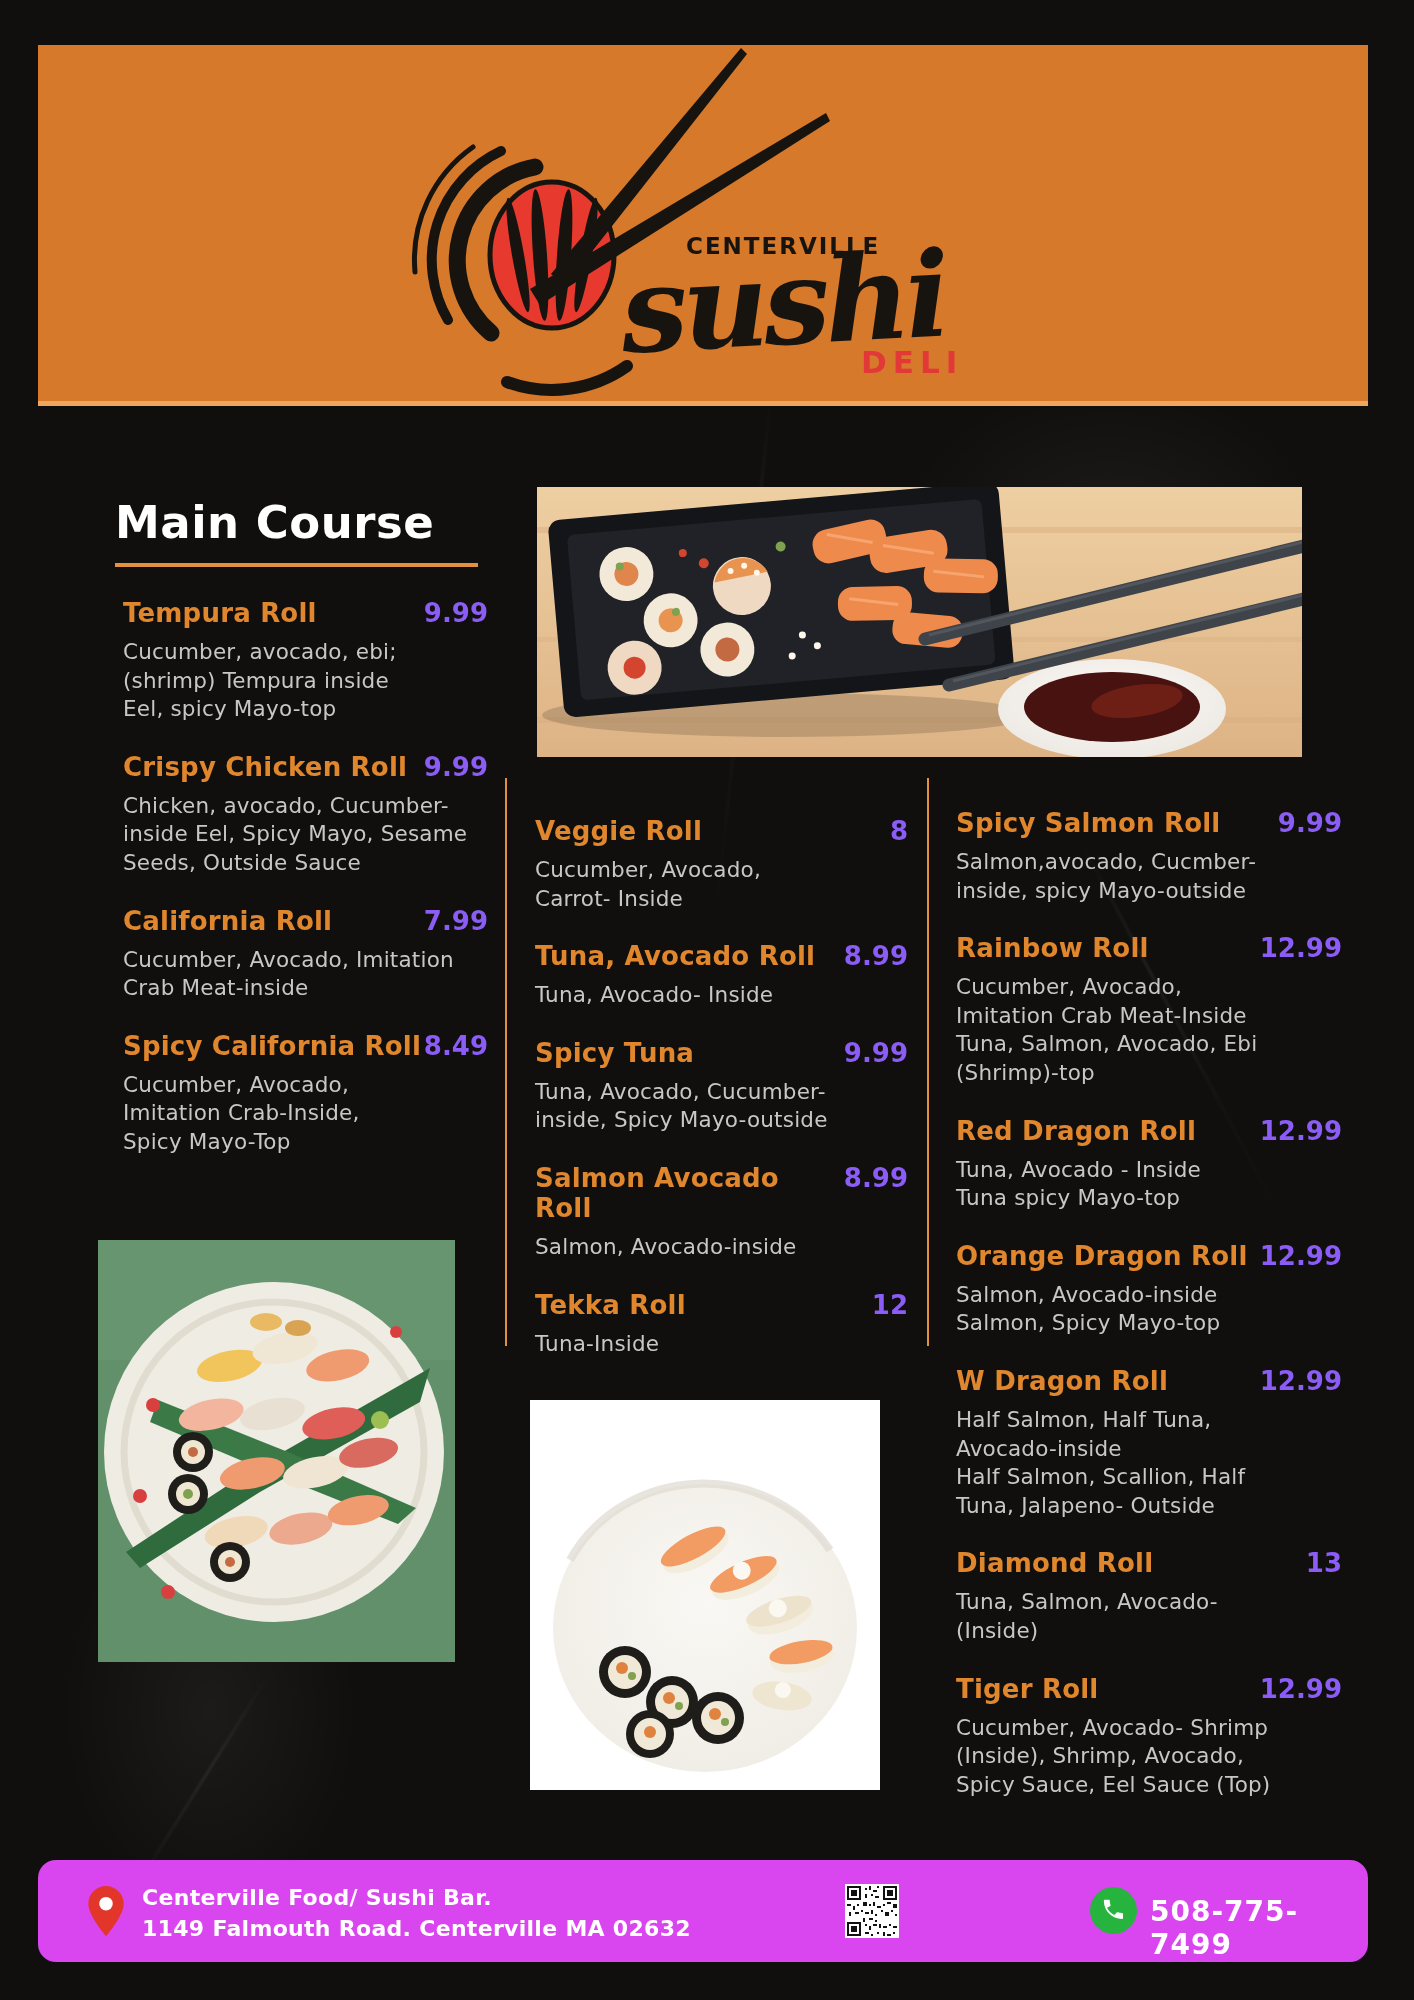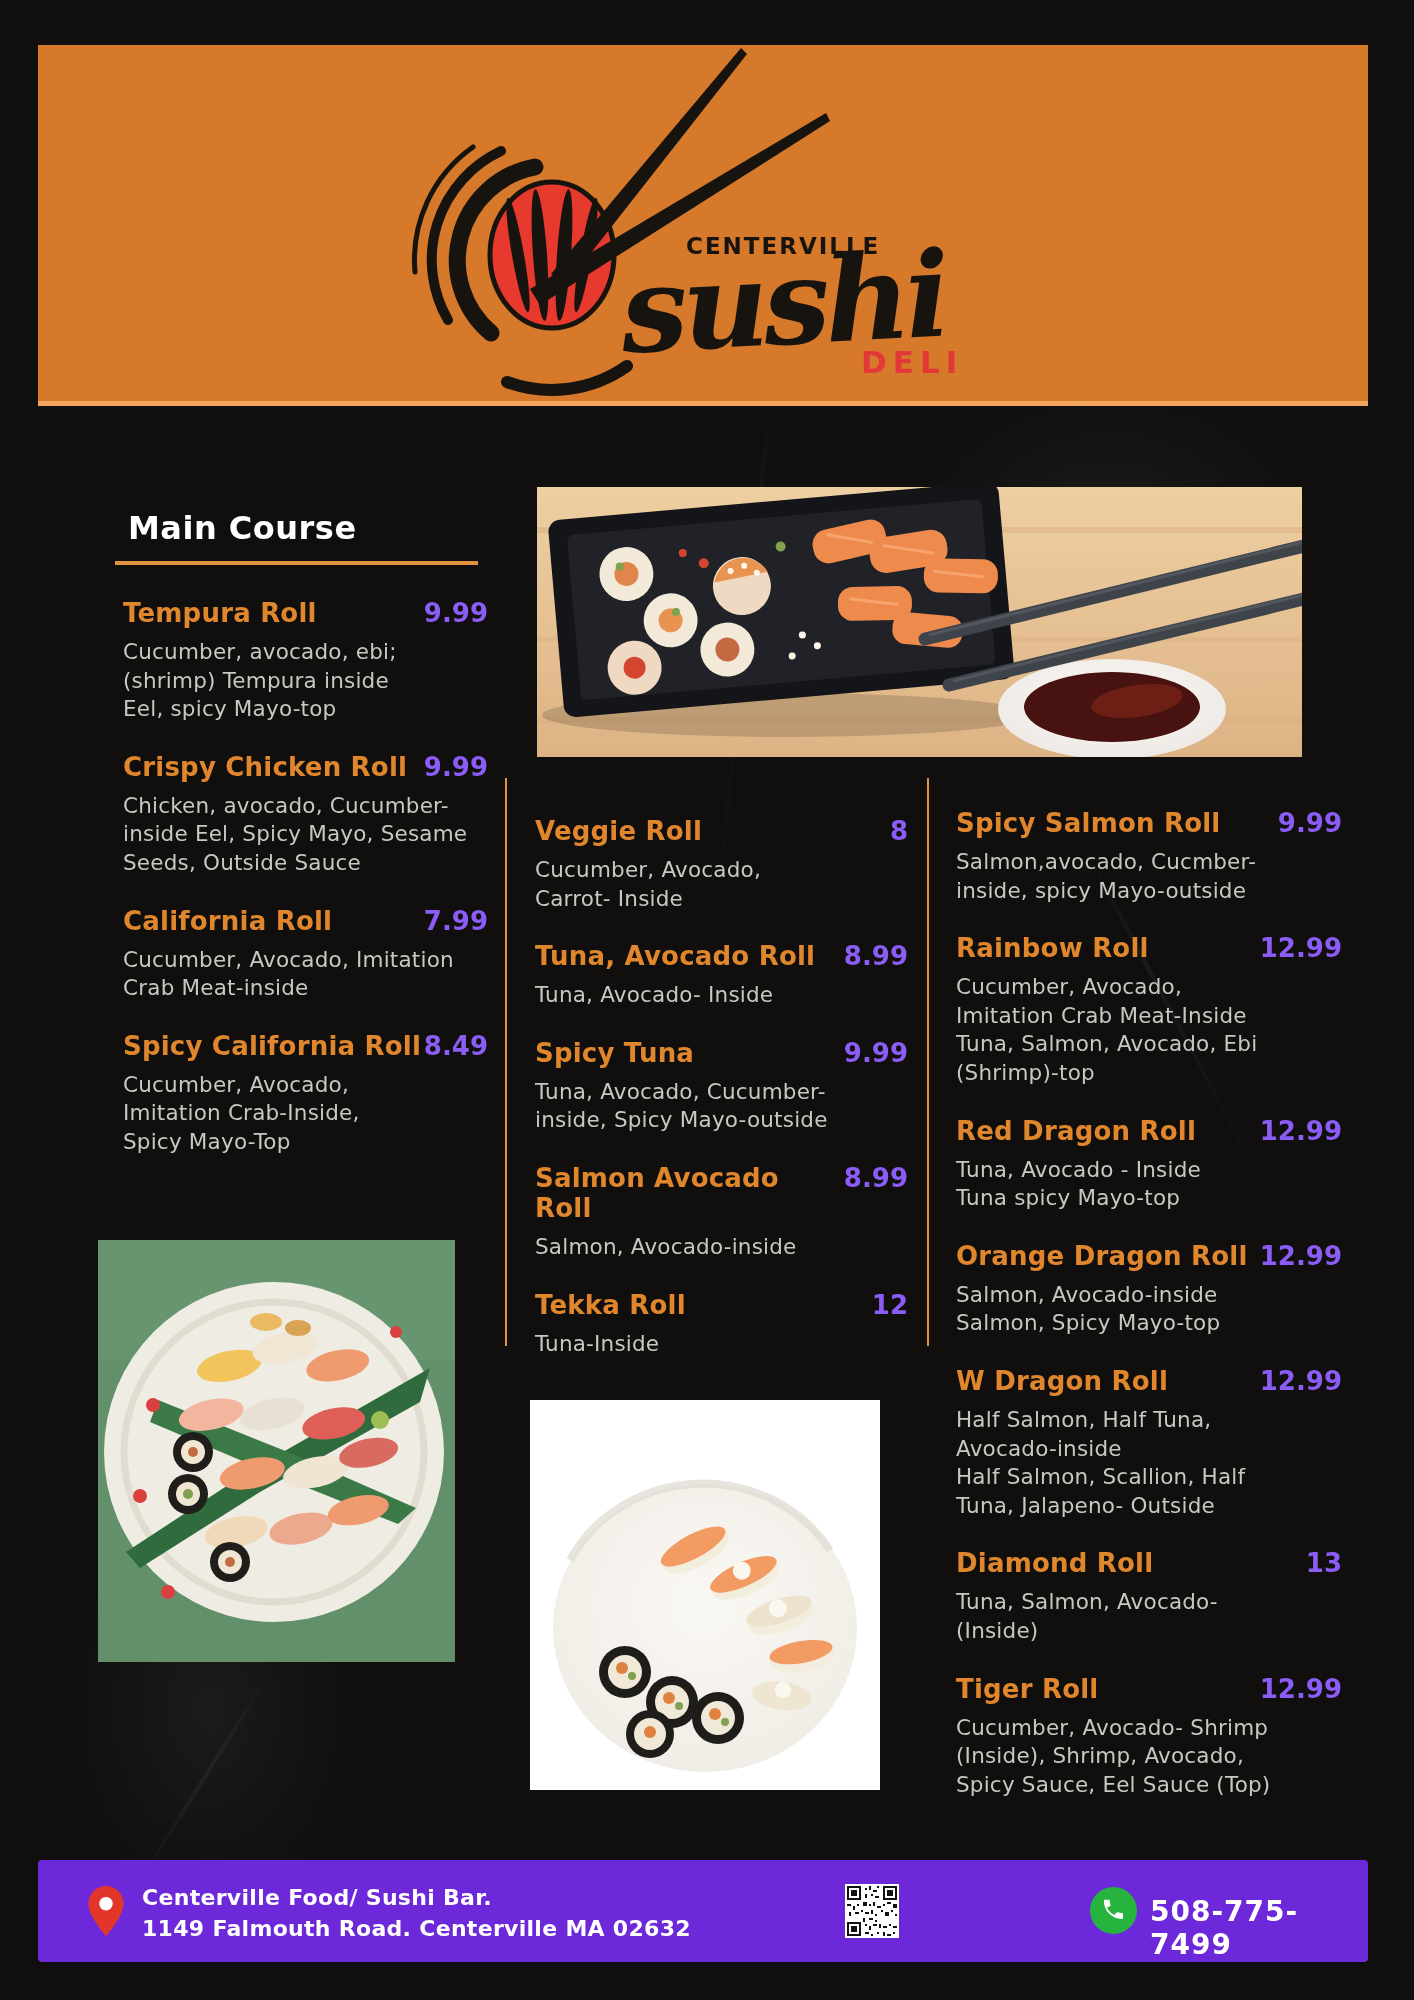--- a/index.html
+++ b/index.html
@@ -15,21 +15,21 @@
   .banner{left:38px;top:45px;width:1330px;height:356px;background:#D6792B;border-bottom:5px solid #F2A55C;}
   .logo-svg{left:0;top:0;width:1330px;height:356px;}
   .brand-city{left:648px;top:188px;font-size:23px;font-weight:bold;letter-spacing:2px;color:#17130F;}
   .brand-script{left:583px;top:196px;font-family:"DejaVu Serif","Liberation Serif",serif;
                 font-style:italic;font-weight:bold;font-size:118px;line-height:1.05;letter-spacing:-5px;
                 color:#17130F;transform:rotate(-3deg);}
   .brand-sub{left:823px;top:299px;font-size:31px;font-weight:bold;letter-spacing:6px;color:#E23838;}
 
   
   .main-course{left:115px;top:496px;width:365px;}
-  .main-course h1{margin:13px;font-size:32px;font-weight:bold;color:#FFFFFF;letter-spacing:.5px;}
+  .main-course h1{margin:0;font-size:45px;font-weight:bold;color:#FFFFFF;letter-spacing:.5px;}
   .rule{width:363px;height:4px;background:#E0923F;margin-top:14px;}
 
   
   .col{display:flex;flex-direction:column;margin-left:8px;}
   .col-left{left:115px;top:598px;width:365px;}
   .col-middle{left:527px;top:816px;width:373px;}
   .col-right{left:948px;top:808px;width:386px;}
   .item{margin-bottom:28px;}
   .item-head{display:flex;justify-content:space-between;align-items:baseline;margin-bottom:10px;}
   .item-name{font-size:26px;font-weight:bold;color:#E0862D;letter-spacing:.2px;}
@@ -40,21 +40,21 @@
   .divider-2{left:927px;}
 
   
   .photo{overflow:hidden;}
   .photo-top{left:537px;top:487px;width:765px;height:270px;}
   .photo-left{left:98px;top:1240px;width:357px;height:422px;}
   .photo-mid{left:530px;top:1400px;width:350px;height:390px;}
   .photo svg{display:block;}
 
   
-  .footer{left:38px;top:1860px;width:1330px;height:102px;background:#6d28d9;border-radius:4px;}
+  .footer{left:38px;top:1860px;width:1330px;height:102px;background:#d946ef;border-radius:18px;}
   .footer .pin{left:50px;top:26px;width:36px;height:50px;}
   .addr{left:104px;top:22px;color:#FFFFFF;font-weight:bold;font-size:22px;line-height:31px;letter-spacing:.3px;}
   .qr{left:807px;top:24px;width:54px;height:54px;}
   .phone-badge{left:1052px;top:27px;width:47px;height:47px;}
   .phone-number{left:1112px;top:35px;color:#FFFFFF;font-weight:bold;font-size:28px;letter-spacing:1px;}
 </style>
 </head>
 <body>
 
 <div class="page">

